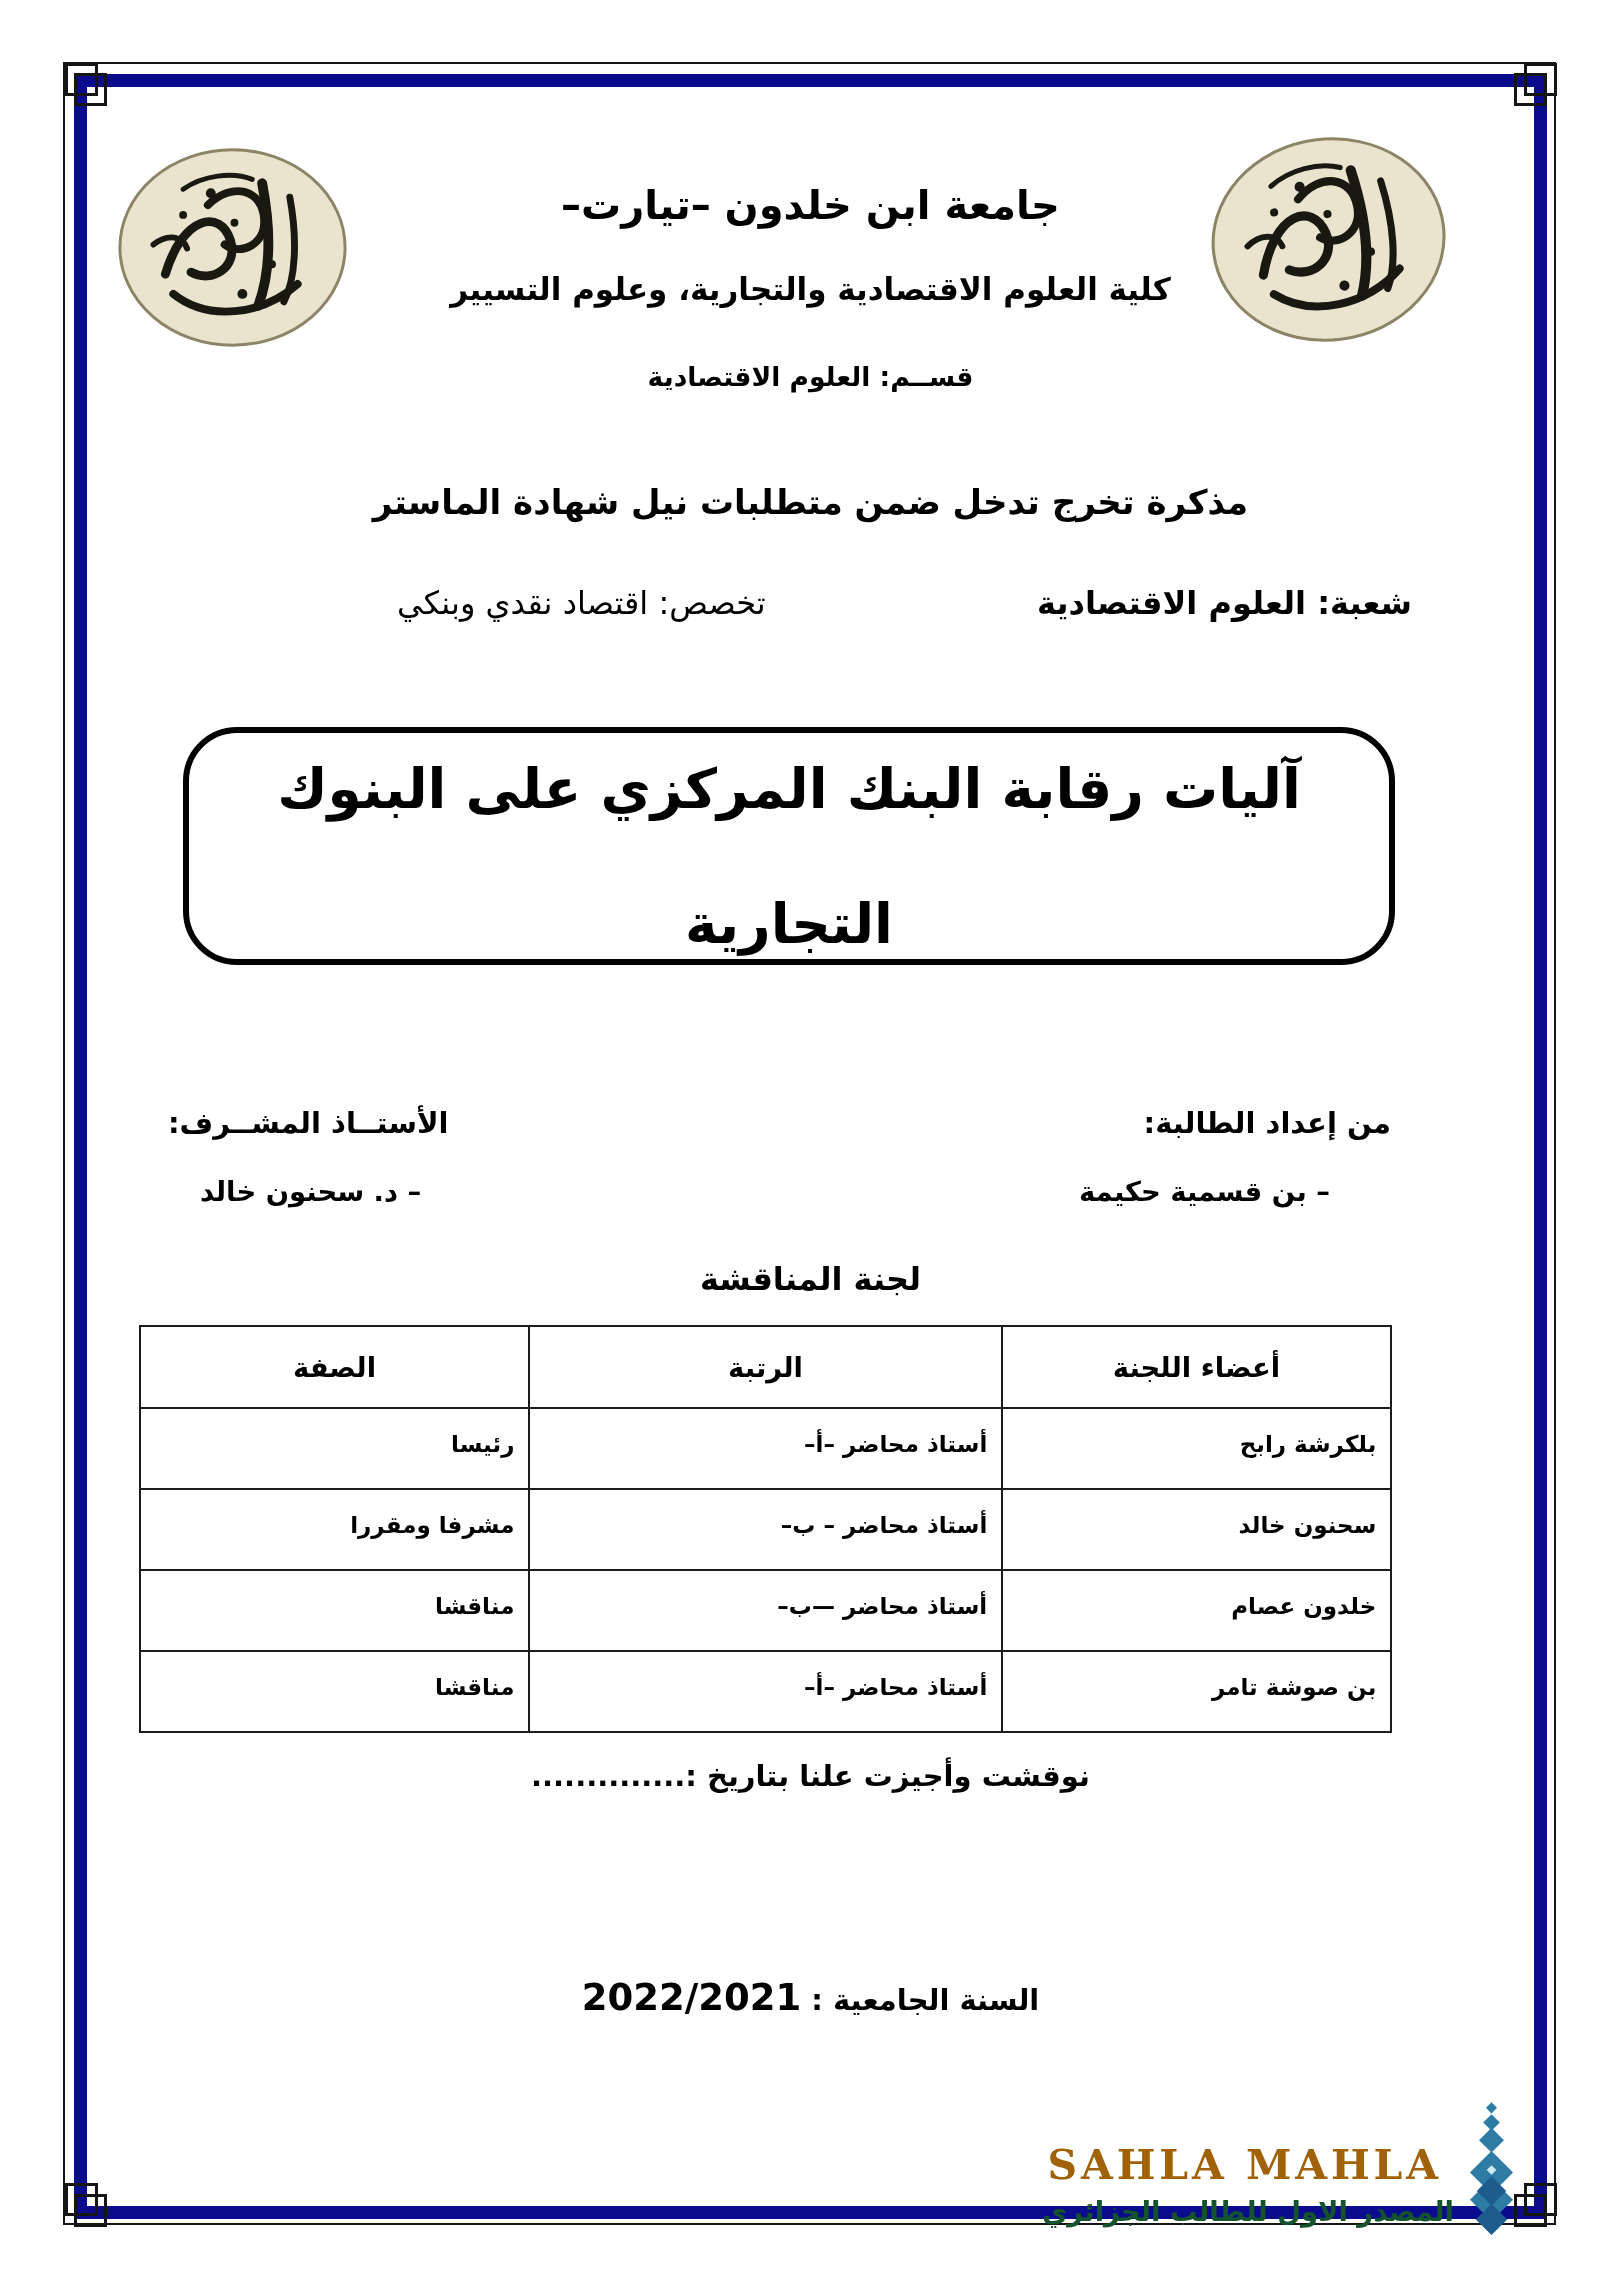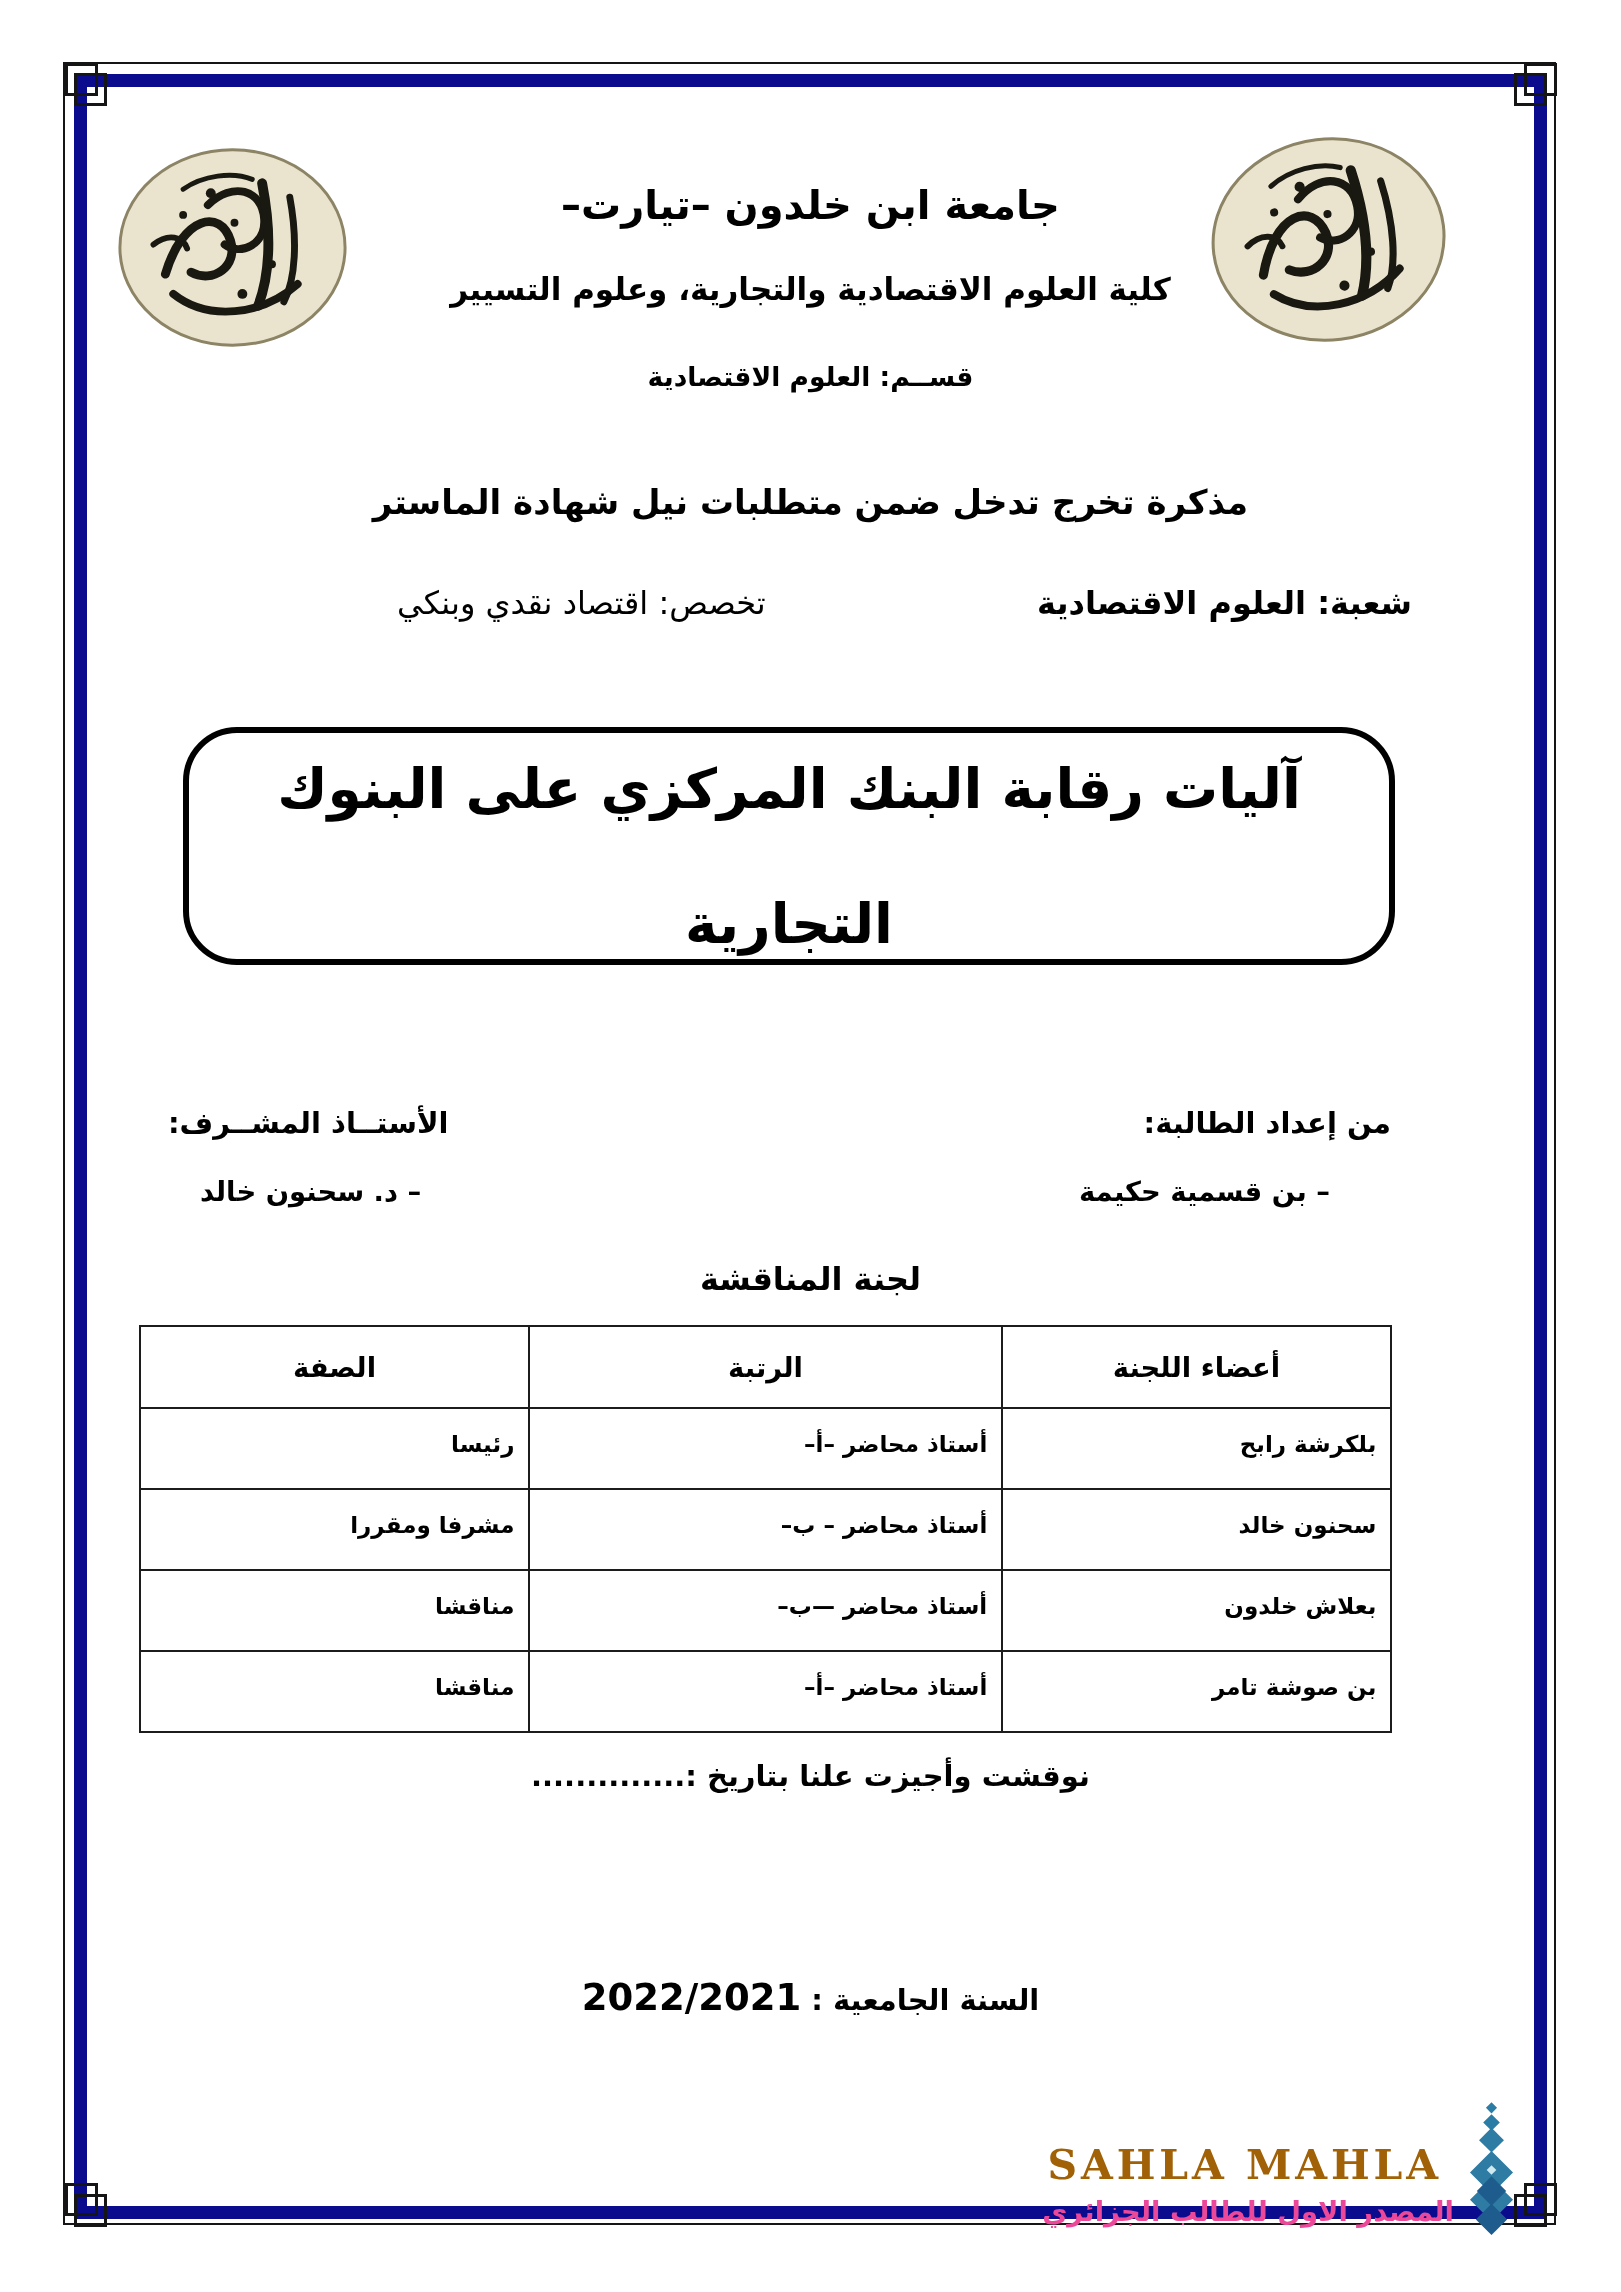--- a/index.html
+++ b/index.html
@@ -54,21 +54,21 @@
   .col-members{width:31.1%;} .col-rank{width:37.8%;} .col-role{width:31.1%;}
   
   .defense{top:1759px; font-size:29px; font-weight:bold;}
   .year{top:1976px; font-size:29px; font-weight:bold;}
   .year .year-value{font-size:37px; letter-spacing:1px;}
   
   .wm-brand{position:absolute; top:2141px; right:179px; z-index:6;
     font-family:"DejaVu Serif", serif; font-weight:bold; font-size:41px;
     letter-spacing:3.9px; color:#a16207;}
   .wm-tagline{position:absolute; top:2196px; right:167px; z-index:6;
-    font-size:27.4px; font-weight:bold; color:#ec4899;}
+    font-size:27.4px; font-weight:bold; color:#14532d;}
   .wm-logo{position:absolute; top:2102px; right:98px; z-index:7;}
 </style>
 </head>
 <body>
 
 <div class="page">
 
   <div class="frame-black"></div>
   <div class="frame-navy"></div>
 
@@ -153,21 +153,21 @@
         <td>بلكرشة رابح</td>
         <td>أستاذ محاضر  –أ–</td>
         <td>رئيسا</td>
       </tr>
       <tr>
         <td>سحنون خالد</td>
         <td>أستاذ محاضر – ب–</td>
         <td>مشرفا ومقررا</td>
       </tr>
       <tr>
-        <td>بعلاش خلدون</td>
+        <td>خلدون عصام</td>
         <td>أستاذ محاضر —ب–</td>
         <td>مناقشا</td>
       </tr>
       <tr>
         <td>بن صوشة تامر</td>
         <td>أستاذ محاضر –أ–</td>
         <td>مناقشا</td>
       </tr>
     </tbody>
   </table>

